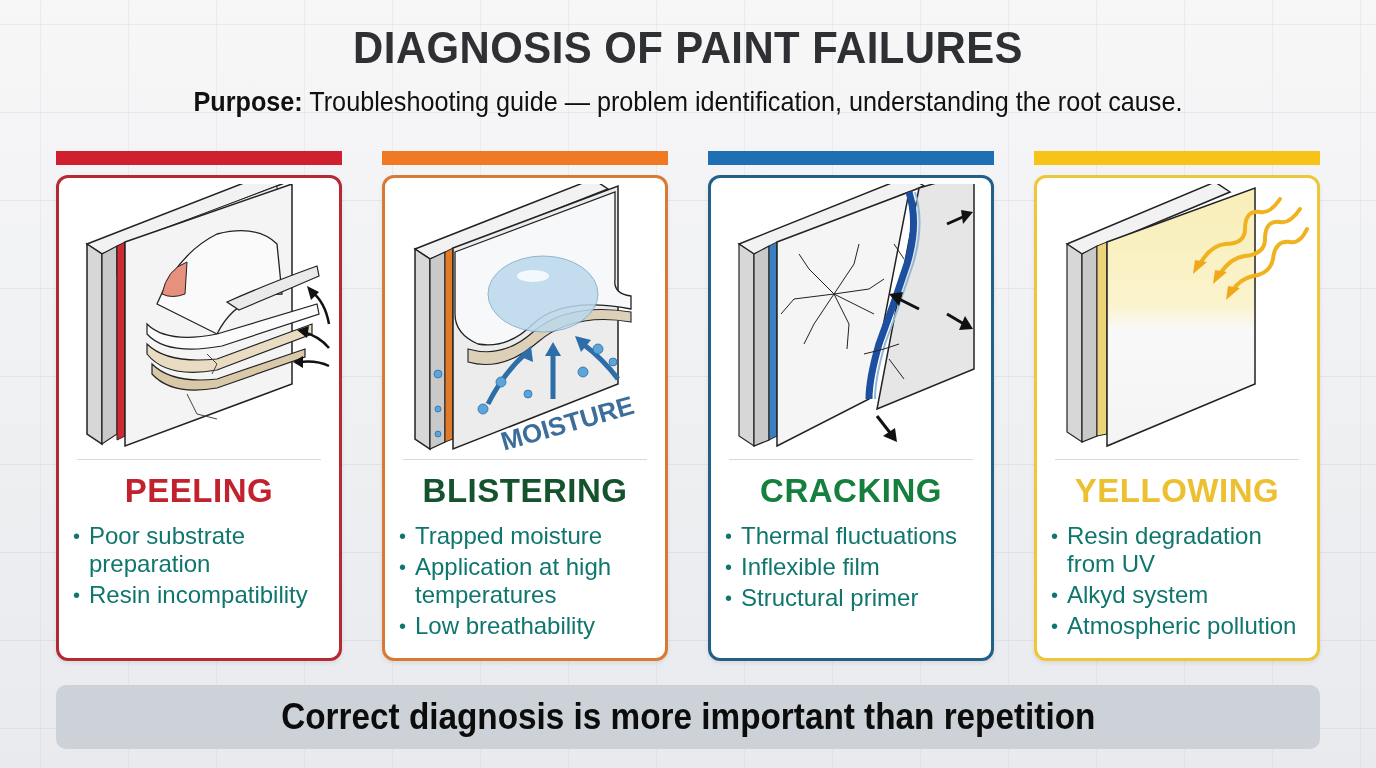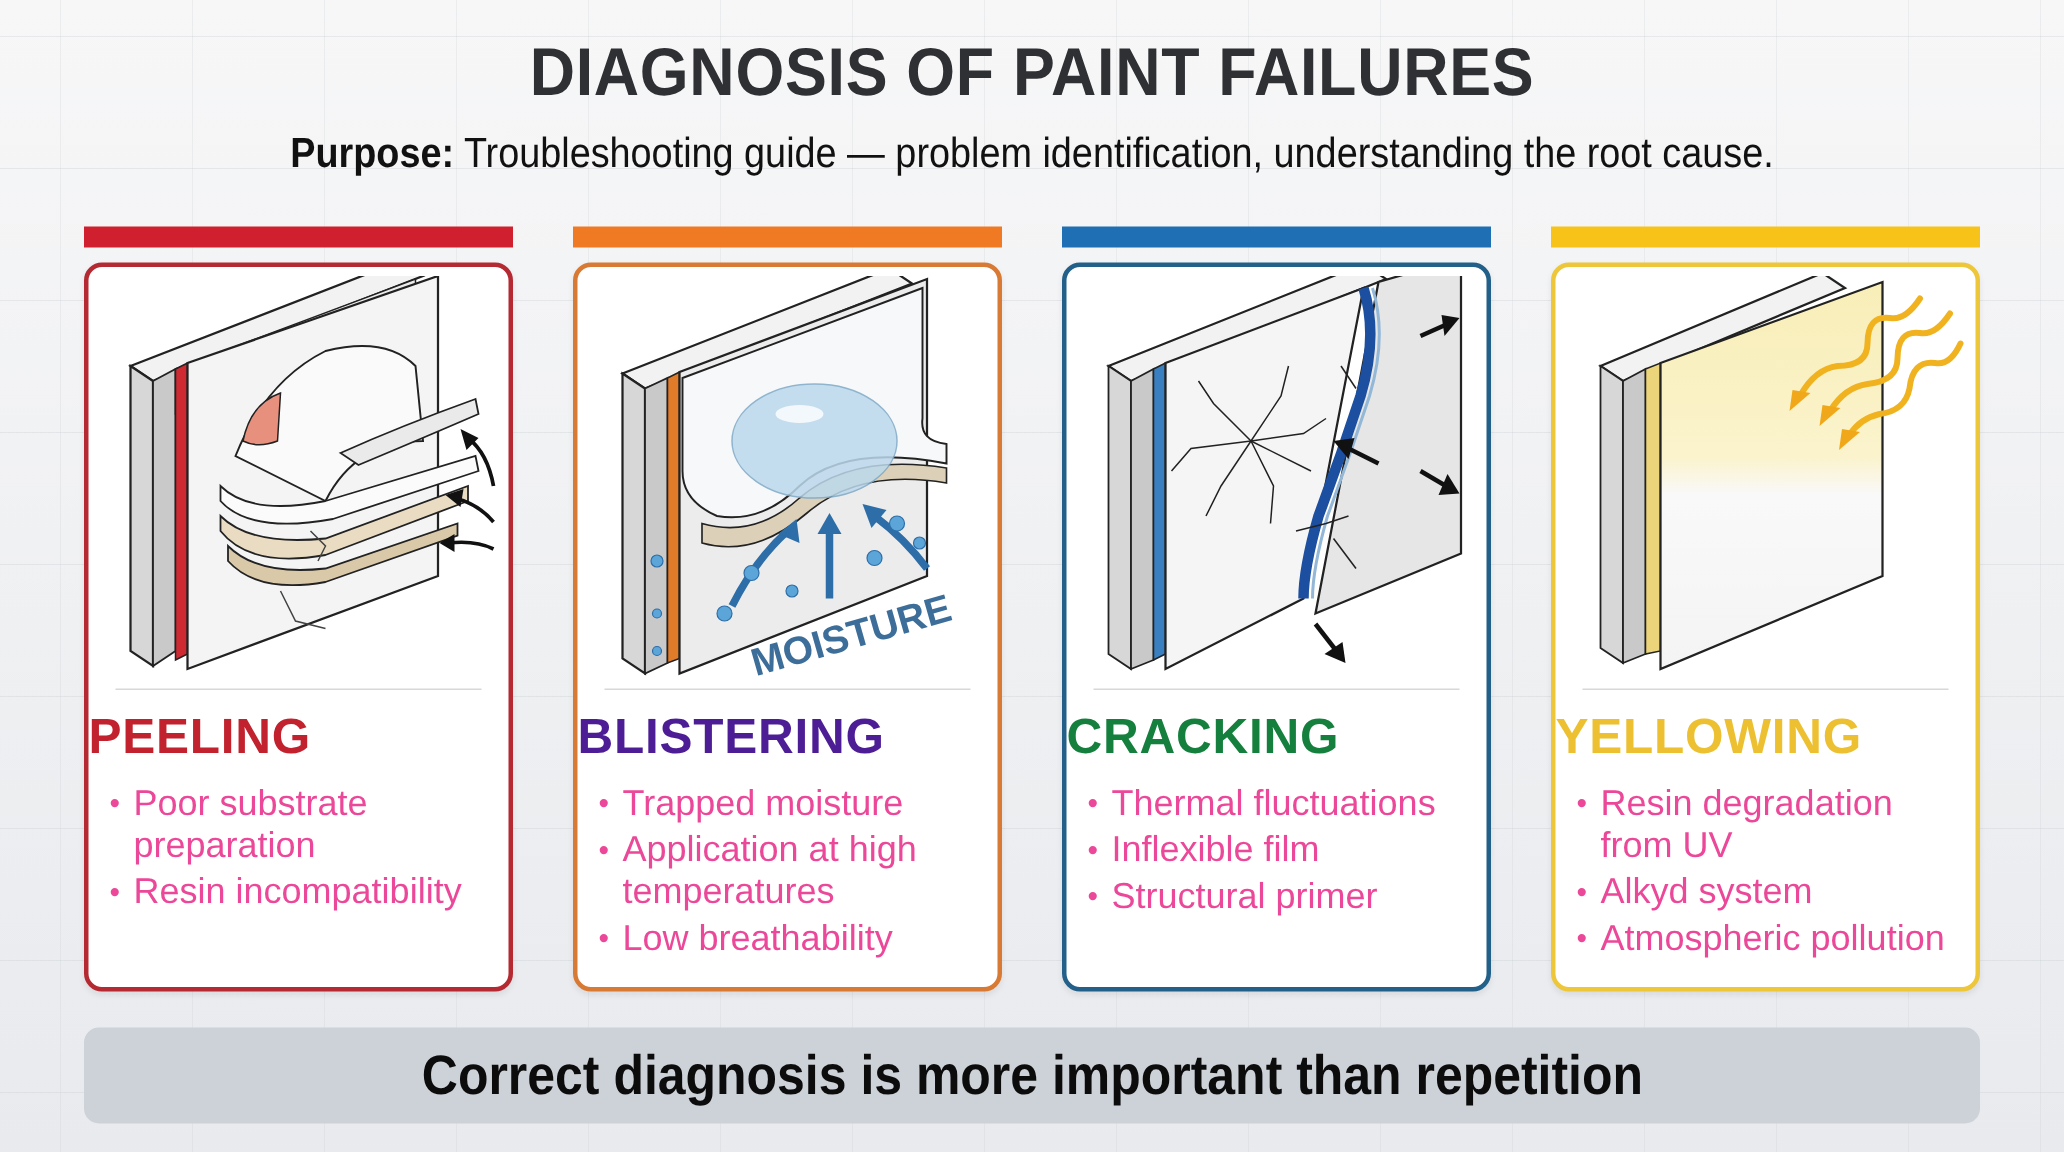--- a/index.html
+++ b/index.html
@@ -36,26 +36,26 @@
   .col .bar { height: 14px; width: 286px; }
   .card {
     position: absolute; top: 24px; left: 0; width: 286px; height: 486px;
     background: #fff; border: 3px solid; border-radius: 12px;
     box-shadow: 0 2px 4px rgba(0,0,0,0.08);
   }
   .illus { position: absolute; left: 8px; top: 6px; width: 266px; height: 270px; }
   .divider { position: absolute; left: 18px; right: 18px; top: 281px; height: 1px; background: #d8d8d8; }
   .card-title {
     position: absolute; top: 294px; left: 0; width: 100%;
-    text-align: left; font-size: 33px; font-weight: 700; letter-spacing: 0.5px;
+    text-align: center; font-size: 33px; font-weight: 700; letter-spacing: 0.5px;
   }
   .causes { position: absolute; top: 344px; left: 12px; right: 6px; list-style: none; }
   .causes li {
     position: relative; padding-left: 18px;
-    font-size: 24px; line-height: 28px; color: #ec4899;
+    font-size: 24px; line-height: 28px; color: #0f766e;
     margin-bottom: 3px;
   }
   .causes li::before {
     content: "•"; position: absolute; left: 2px; top: 0; font-size: 20px;
   }
 
   .footer {
     position: absolute; left: 56px; top: 685px; width: 1264px; height: 64px;
     background: #cdd2d9; border-radius: 10px;
     display: flex; align-items: center; justify-content: center;
@@ -142,21 +142,21 @@
         <circle cx="205" cy="165" r="5"></circle>
           <circle cx="220" cy="178" r="4"></circle>
           <circle cx="90" cy="225" r="5"></circle>
         <circle cx="45" cy="190" r="4"></circle>
           <circle cx="45" cy="225" r="3"></circle>
           <circle cx="45" cy="250" r="3"></circle>
       </g>
       <text x="105" y="255" font-family="Liberation Sans, sans-serif" font-weight="700" font-size="26" fill="#3c6e99" transform="rotate(-16 150 240)">MOISTURE</text>
     </svg>
     <div class="divider"></div>
-    <div class="card-title" style="color:#4c1d95;">BLISTERING</div>
+    <div class="card-title" style="color:#14532d;">BLISTERING</div>
     <ul class="causes">
       <li>Trapped moisture</li>
       <li>Application at high temperatures</li>
       <li>Low breathability</li>
     </ul>
   </div>
 </div>
 
 <div class="col" style="left:708px;">
   <div class="bar" style="background:#1f6fb4;"></div>

